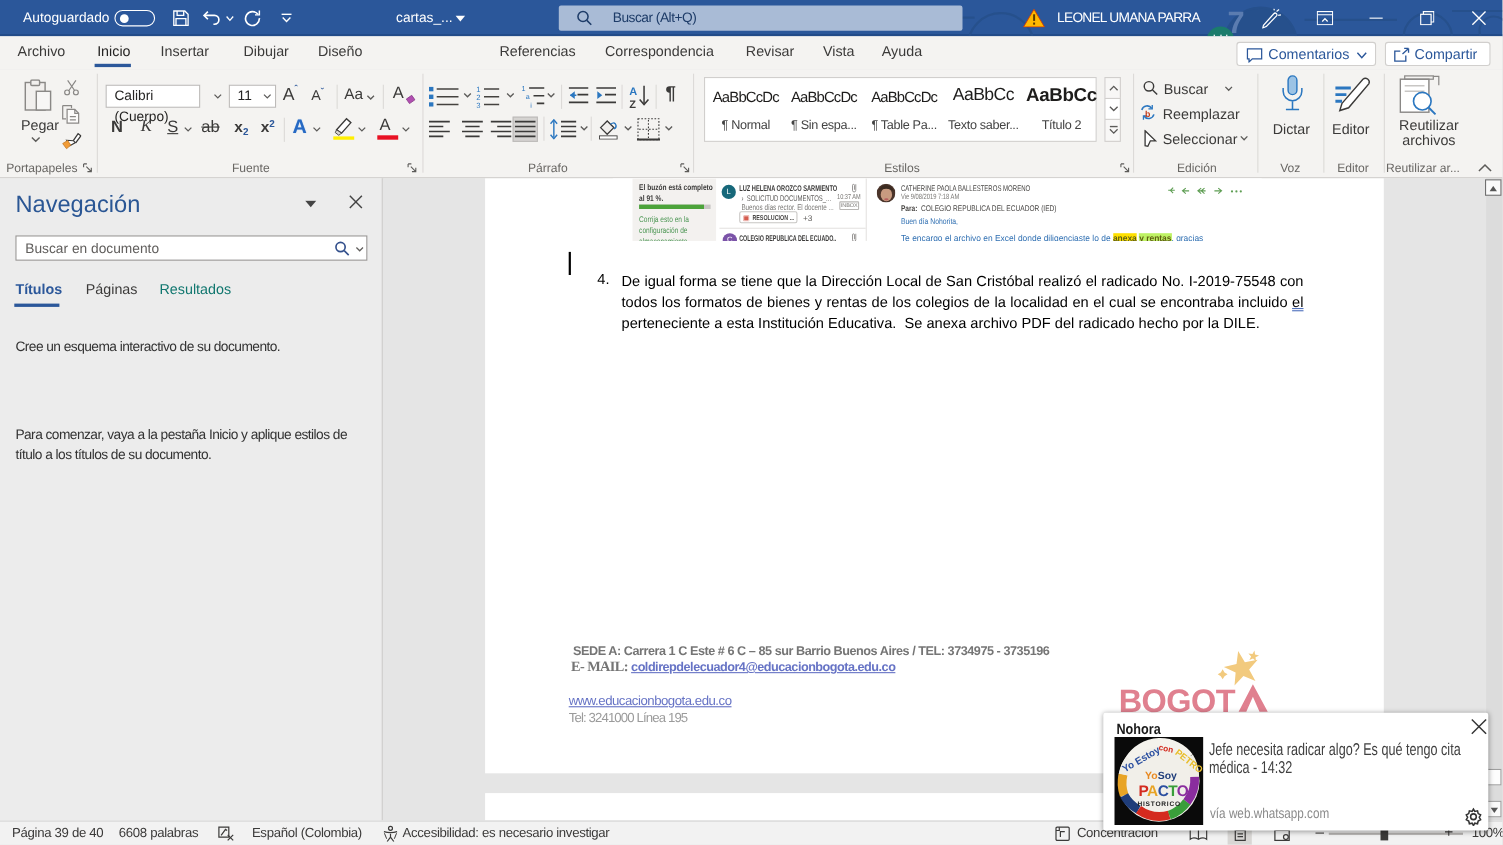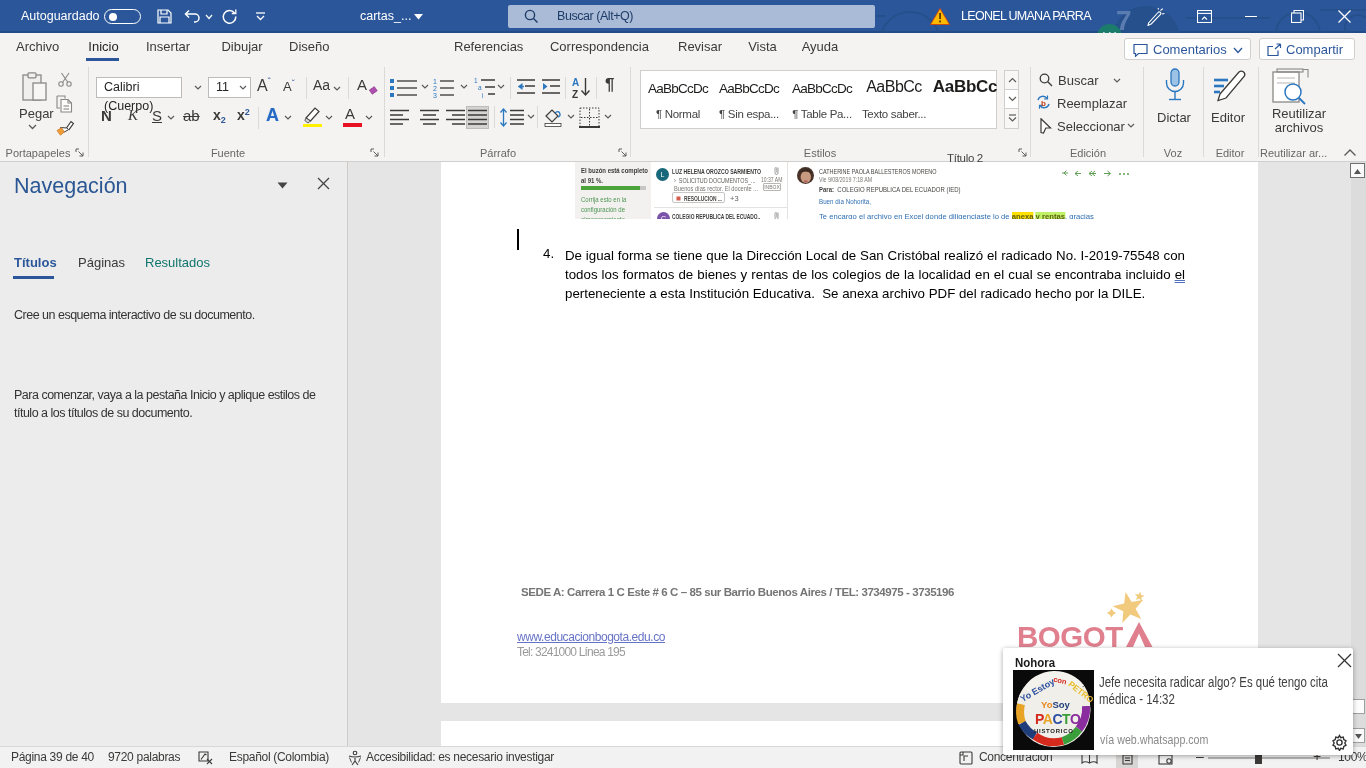--- a/index.html
+++ b/index.html
@@ -396,21 +396,21 @@
     <div class="abs" style="left:640px;top:7px;width:357px;height:59px;background:#fff;border:1px solid #d1cfcd;"></div>
     <div class="abs" style="left:645px;top:18px;width:66px;text-align:center;font-size:13.5px;letter-spacing:-0.75px;color:#1d1c1b;">AaBbCcDc</div>
     <div class="abs" style="left:645px;top:45px;width:66px;text-align:center;font-size:11.5px;letter-spacing:-0.3px;color:#444;">¶ Normal</div>
     <div class="abs" style="left:714px;top:18px;width:70px;text-align:center;font-size:13.5px;letter-spacing:-0.75px;color:#1d1c1b;">AaBbCcDc</div>
     <div class="abs" style="left:714px;top:45px;width:70px;text-align:center;font-size:11.5px;letter-spacing:-0.3px;color:#444;">¶ Sin espa...</div>
     <div class="abs" style="left:787px;top:18px;width:70px;text-align:center;font-size:13.5px;letter-spacing:-0.75px;color:#1d1c1b;">AaBbCcDc</div>
     <div class="abs" style="left:787px;top:45px;width:70px;text-align:center;font-size:11.5px;letter-spacing:-0.3px;color:#444;">¶ Table Pa...</div>
     <div class="abs" style="left:858px;top:15px;width:72px;text-align:center;font-size:16px;letter-spacing:-0.5px;color:#1d1c1b;">AaBbCc</div>
     <div class="abs" style="left:858px;top:45px;width:72px;text-align:center;font-size:11.5px;letter-spacing:-0.3px;color:#444;">Texto saber...</div>
     <div class="abs" style="left:930px;top:14px;width:70px;text-align:center;font-size:17px;letter-spacing:-0.3px;font-weight:bold;color:#1d1c1b;">AaBbCc</div>
-    <div class="abs" style="left:930px;top:45px;width:70px;text-align:center;font-size:11.5px;letter-spacing:-0.3px;color:#444;margin-top:44px;">Título 2</div>
+    <div class="abs" style="left:930px;top:45px;width:70px;text-align:center;font-size:11.5px;letter-spacing:-0.3px;color:#444;">Título 2</div>
     <div class="abs" style="left:1004px;top:7px;width:15px;height:59px;border:1px solid #d1cfcd;background:#f8f7f6;"></div>
     <div class="abs" style="left:1004px;top:26px;width:15px;height:20px;border:1px solid #d1cfcd;background:#fff;"></div>
     <svg class="abs" style="left:1008px;top:14px" width="9" height="6" viewBox="0 0 9 6" fill="none" stroke="#5c5b59" stroke-width="1.2">
       <path d="M1 5 L4.5 1.5 L8 5"></path>
     </svg>
     <svg class="abs" style="left:1008px;top:33px" width="9" height="6" viewBox="0 0 9 6" fill="none" stroke="#5c5b59" stroke-width="1.2">
       <path d="M1 1 L4.5 4.5 L8 1"></path>
     </svg>
     <svg class="abs" style="left:1008px;top:51px" width="9" height="9" viewBox="0 0 9 9" fill="none" stroke="#5c5b59" stroke-width="1.2">
       <line x1="1" y1="1" x2="8" y2="1"></line>
@@ -483,20 +483,30 @@
   </div>
   <div id="navpane">
     <div class="abs" style="left:14px;top:12px;font-size:21.5px;color:#2a5694;">Navegación</div>
     <svg class="abs" style="left:277px;top:20px" width="11" height="7" viewBox="0 0 11 7" fill="#444">
       <path d="M0.5 0.5 h10 L5.5 6.5 z"></path>
     </svg>
     <svg class="abs" style="left:317px;top:15px" width="13" height="13" viewBox="0 0 13 13" stroke="#444" stroke-width="1.3">
       <line x1="1" y1="1" x2="12" y2="12"></line>
       <line x1="12" y1="1" x2="1" y2="12"></line>
     </svg>
+    <div class="abs" style="left:14px;top:52px;width:320px;height:23px;background:#fff;border:1px solid #979593;">
+      <span class="abs" style="left:8px;top:4px;font-size:12.5px;color:#605e5c;">Buscar en documento</span>
+      <svg class="abs" style="left:289px;top:4px" width="14" height="14" viewBox="0 0 14 14" fill="none" stroke="#33508c" stroke-width="1.5">
+        <circle cx="5.6" cy="5.6" r="4.2"></circle>
+        <line x1="8.9" y1="8.9" x2="13" y2="13"></line>
+      </svg>
+      <svg class="abs" style="left:308px;top:9px" width="8" height="5" viewBox="0 0 8 5" fill="none" stroke="#605e5c" stroke-width="1.1">
+        <path d="M1 1 L4 4 L7 1"></path>
+      </svg>
+    </div>
     <div class="abs" style="left:14px;top:93px;font-size:13px;font-weight:bold;color:#2b579a;">Títulos</div>
     <div class="abs" style="left:13px;top:114px;width:41px;height:3px;background:#2b579a;"></div>
     <div class="abs" style="left:78px;top:93px;font-size:13px;color:#3b3a39;">Páginas</div>
     <div class="abs" style="left:145px;top:93px;font-size:13px;color:#0f766e;">Resultados</div>
     <div class="abs" style="left:14px;top:144px;width:310px;font-size:12.5px;letter-spacing:-0.5px;color:#333;line-height:18px;">Cree un esquema interactivo de su documento.</div>
     <div class="abs" style="left:14px;top:224px;width:310px;font-size:12.5px;letter-spacing:-0.5px;color:#333;line-height:18px;">Para comenzar, vaya a la pestaña Inicio y aplique estilos de título a los títulos de su documento.</div>
   </div>
   <div id="docarea">
     <div id="page1"></div>
     <div id="page2"></div>
@@ -553,20 +563,21 @@
         </g>
       </svg>
     </div>
 
     <div class="abs" style="left:168px;top:67px;width:1.5px;height:21px;background:#000;"></div>
 
     <div class="abs" style="left:194px;top:84px;font-size:13.3px;color:#000;">4.</div>
     <div class="abs" style="left:216px;top:84px;width:620px;font-size:13.3px;color:#000;line-height:19px;text-align:justify;">De igual forma se tiene que la Dirección Local de San Cristóbal realizó el radicado No. I-2019-75548 con todos los formatos de bienes y rentas de los colegios de la localidad en el cual se encontraba incluido <span style="text-decoration:underline double #4f71be;">el</span> perteneciente a esta Institución Educativa.&nbsp; Se anexa archivo PDF del radicado hecho por la DILE.</div>
 
     <div class="abs" style="left:172px;top:424px;font-size:11.5px;letter-spacing:-0.42px;font-weight:bold;color:#757575;">SEDE A: Carrera 1 C Este # 6 C – 85 sur Barrio Buenos Aires / TEL: 3734975 - 3735196</div>
+    <div class="abs" style="left:170px;top:436px;font-size:12px;font-weight:bold;"><span style="color:#757575;font-family:'Liberation Serif',serif;font-size:13px;letter-spacing:-0.5px;">E- MAIL: </span><span style="color:#6673c5;text-decoration:underline;font-size:11.5px;letter-spacing:-0.45px;">coldirepdelecuador4@educacionbogota.edu.co</span></div>
     <div class="abs" style="left:168px;top:468px;font-size:12px;letter-spacing:-0.44px;color:#6673c5;text-decoration:underline;">www.educacionbogota.edu.co</div>
     <div class="abs" style="left:168px;top:483px;font-size:12px;letter-spacing:-0.8px;color:#9b9b9b;">Tel: 3241000 Línea 195</div>
 
     <svg class="abs" style="left:668px;top:419px" width="160" height="78" viewBox="0 0 160 78">
       <g fill="#f2ca7e">
         <path d="M108.6 10.9 L114.7 21.0 L126.3 18.8 L118.6 27.7 L124.3 38.0 L113.4 33.5 L105.3 42.1 L106.3 30.3 L95.6 25.3 L107.1 22.6 Z"></path>
         <path d="M123.4 10.4 L124.0 14.0 L127.6 14.8 L124.4 16.5 L124.8 20.2 L122.1 17.6 L118.8 19.1 L120.4 15.8 L117.9 13.1 L121.6 13.6 Z"></path>
         <path d="M94.5 27.5 L96.2 30.3 L99 32 L96.2 33.7 L94.5 36.5 L92.8 33.7 L90 32 L92.8 30.3 Z"></path>
       </g>
       <text x="0" y="66" font-size="29.5" font-weight="bold" fill="#e0808f" font-family="Liberation Sans" letter-spacing="-0.5">BOGOT</text>
@@ -581,21 +592,21 @@
     </div>
     <div class="abs" style="left:0px;top:537px;width:14px;height:15px;background:#fdfdfd;border:1px solid #9f9f9f;"></div>
     <div class="abs" style="left:0px;top:566px;width:14px;height:15px;background:#fafafa;border:1px solid #9f9f9f;">
       <svg class="abs" style="left:3px;top:5px" width="7" height="5" viewBox="0 0 7 5" fill="#555">
         <path d="M3.5 5 L7 0 H0 Z"></path>
       </svg>
     </div>
   </div>
   <div id="statusbar">
     <span style="left:11px;">Página 39 de 40</span>
-    <span style="left:108px;">9720 palabras</span>
+    <span style="left:108px;">6608 palabras</span>
     <svg class="abs" style="left:198px;top:4px" width="16" height="14" viewBox="0 0 16 14" fill="none" stroke="#3b3a39" stroke-width="1.1">
       <path d="M1 1 h9 v9 h-9 z"></path>
       <path d="M3 8.5 L7 3 l1.5 1"></path>
       <line x1="9" y1="8" x2="14" y2="13"></line>
       <line x1="14" y1="8" x2="9" y2="13"></line>
     </svg>
     <span style="left:229px;">Español (Colombia)</span>
     <svg class="abs" style="left:347px;top:3px" width="16" height="16" viewBox="0 0 16 16" fill="none" stroke="#3b3a39" stroke-width="1.1">
       <circle cx="8" cy="3" r="1.8"></circle>
       <path d="M2 6 Q8 8 14 6"></path>

